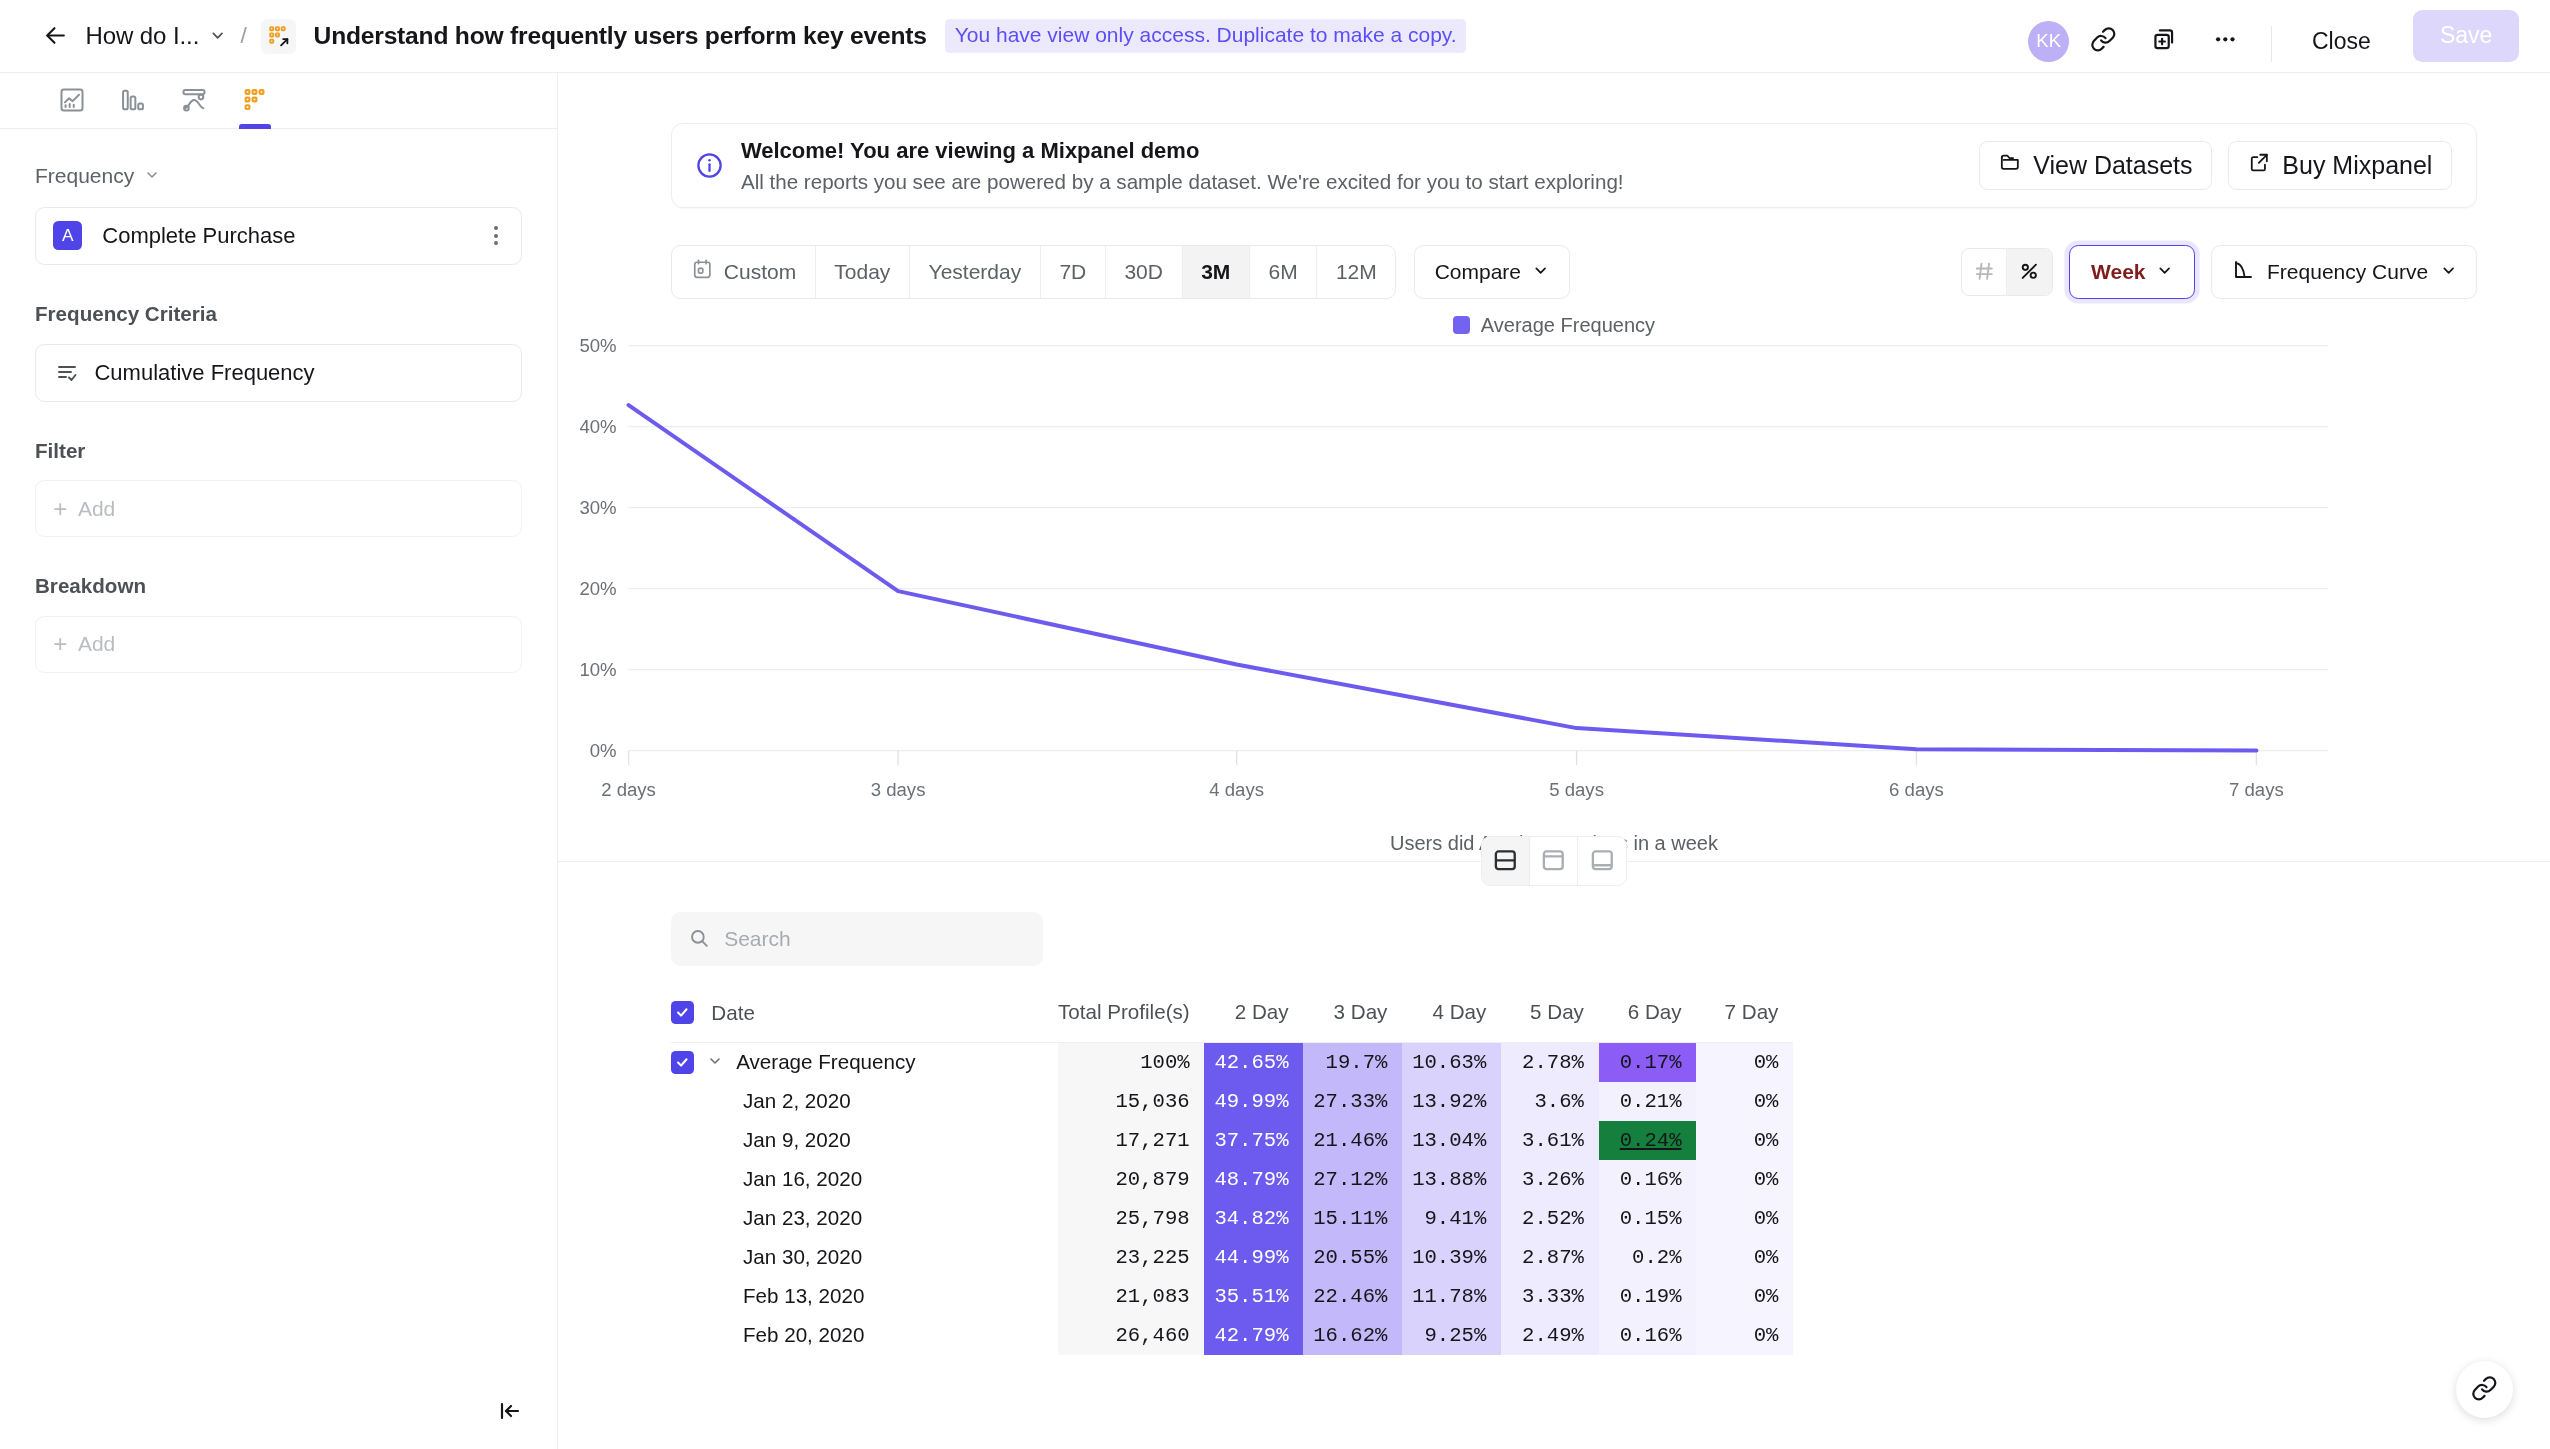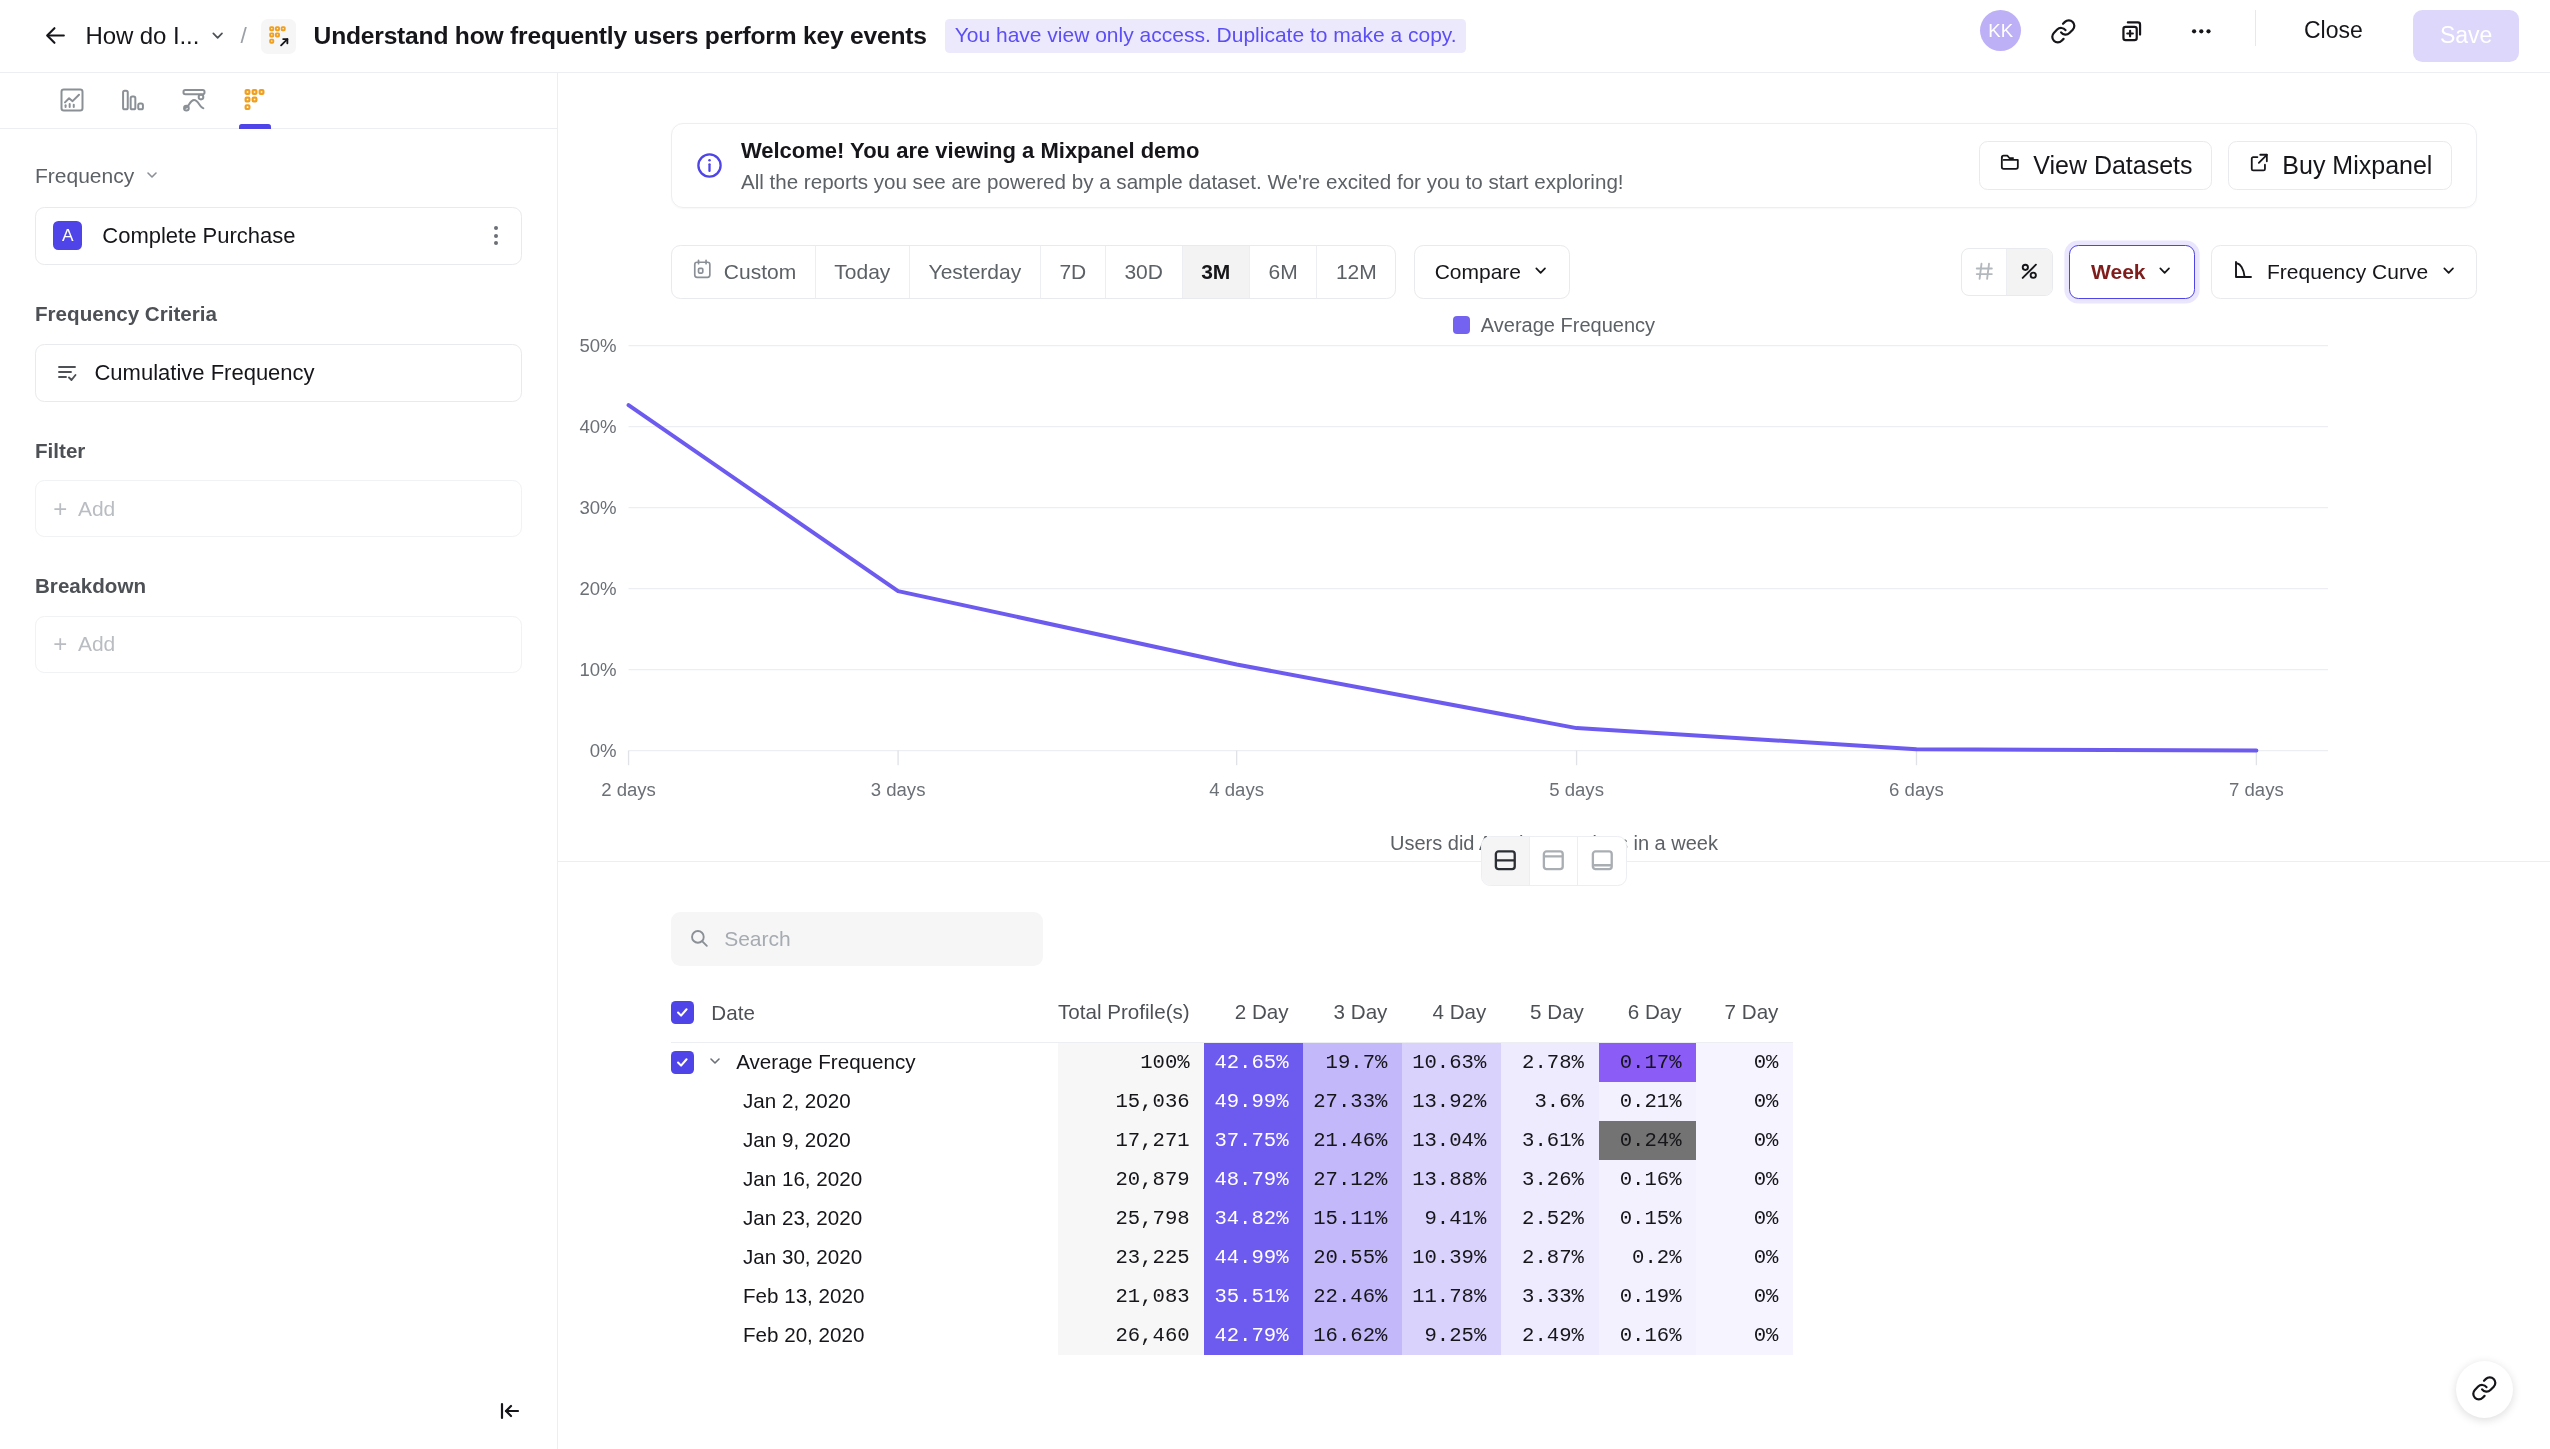--- a/index.html
+++ b/index.html
@@ -40,21 +40,21 @@
   .tb-title {
     margin-left: 17.3px; font-size: 24.6px; font-weight: 700; color: #16161a;
     letter-spacing: -0.2px; white-space: nowrap;
   }
   .tb-badge {
     margin-left: 18.6px; background: #ece9fd; color: #5c4ef5;
     font-size: 21px; padding: 4px 9.3px 6px 9.3px; border-radius: 4.6px;
     white-space: nowrap;
   }
   .tb-right {
-    margin-left: auto; display: flex; align-items: flex-start; gap: 16px;
+    margin-left: auto; display: flex; align-items: flex-end; gap: 8px;
     padding-right: 31px;
   }
   .avatar {
     width: 41px; height: 41px; border-radius: 50%; background: #bdb0f7;
     color: #ffffff; font-size: 18.6px; display: flex; align-items: center;
     justify-content: center; font-weight: 400; cursor: pointer;
   }
   .tb-iconbtn {
     width: 53px; height: 44px; display:flex; align-items:center; justify-content:center;
     cursor: pointer; color: #16161a;
@@ -698,21 +698,21 @@
             <td class="cell" style="background: rgb(244, 241, 254);">0.21%</td>
             <td class="cell" style="background: rgb(246, 244, 255);">0%</td>
           </tr>
           <tr>
             <td class="c-date"><span style="padding-left:72px">Jan 9, 2020</span></td>
             <td class="tot">17,271</td>
             <td class="cell" style="background: rgb(109, 91, 239); color: rgb(255, 255, 255);">37.75%</td>
             <td class="cell" style="background: rgb(195, 185, 250);">21.46%</td>
             <td class="cell" style="background: rgb(217, 210, 252);">13.04%</td>
             <td class="cell" style="background: rgb(238, 235, 254);">3.61%</td>
-            <td class="cell" style="background: #737373;">0.24%</td>
+            <td class="cell" style="background: #15803d; text-decoration: underline;">0.24%</td>
             <td class="cell" style="background: rgb(246, 244, 255);">0%</td>
           </tr>
           <tr>
             <td class="c-date"><span style="padding-left:72px">Jan 16, 2020</span></td>
             <td class="tot">20,879</td>
             <td class="cell" style="background: rgb(109, 91, 239); color: rgb(255, 255, 255);">48.79%</td>
             <td class="cell" style="background: rgb(195, 185, 250);">27.12%</td>
             <td class="cell" style="background: rgb(217, 210, 252);">13.88%</td>
             <td class="cell" style="background: rgb(238, 235, 254);">3.26%</td>
             <td class="cell" style="background: rgb(244, 241, 254);">0.16%</td>

